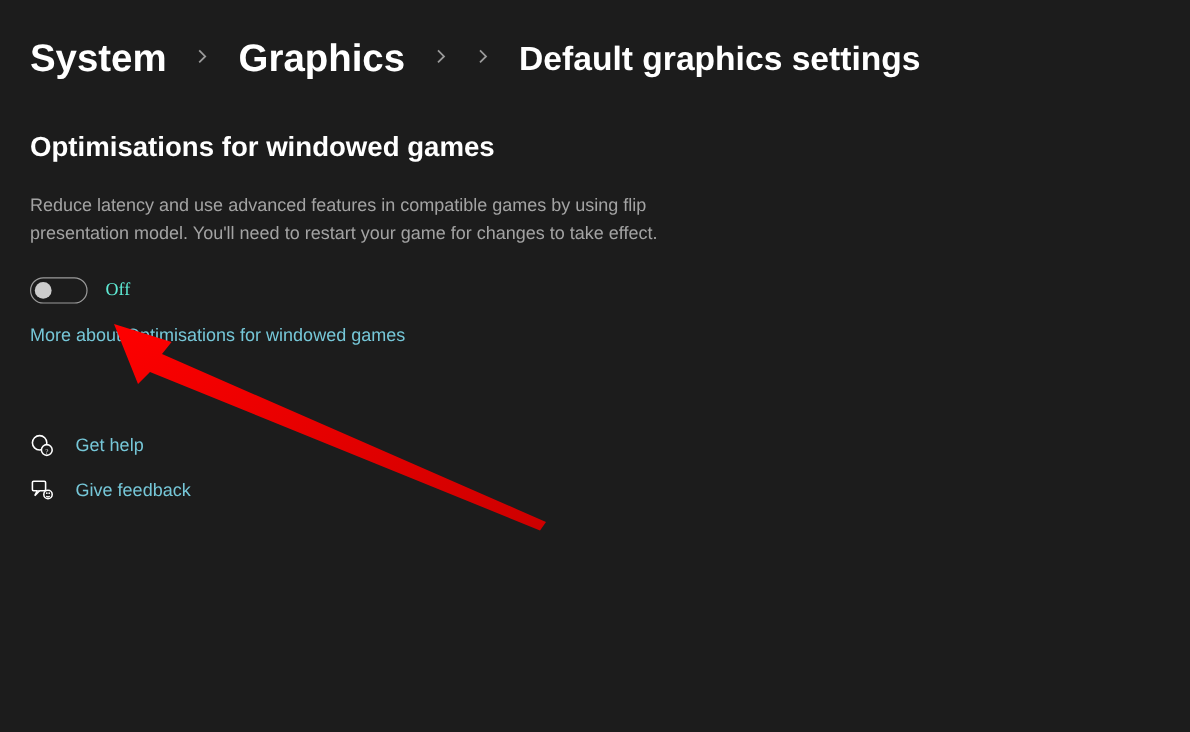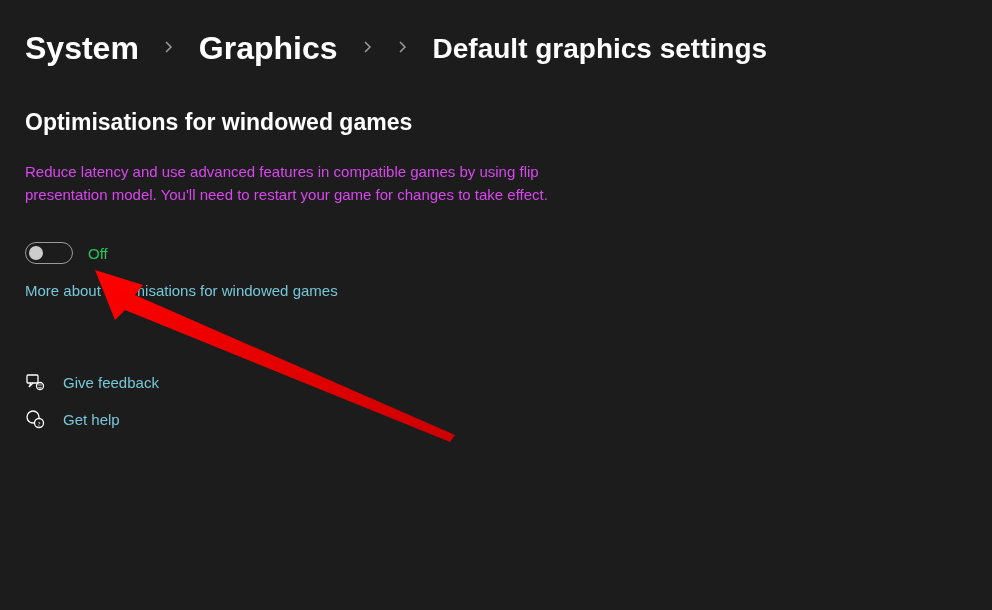--- a/index.html
+++ b/index.html
@@ -38,24 +38,24 @@
       font-weight: 700;
       color: #ffffff;
     }
     .section-title {
       font-size: 23px;
       font-weight: 600;
       margin-bottom: 25px;
     }
     .section-description {
       font-size: 15px;
-      color: #d946ef;
+      color: #a3a3a3;
       line-height: 1.5;
       max-width: 530px;
-      margin-bottom: 36px;
+      margin-bottom: 25px;
     }
     .toggle-row {
       display: flex;
       align-items: center;
       gap: 15px;
       margin-bottom: 18px;
     }
     .toggle {
       width: 48px;
       height: 22px;
@@ -69,21 +69,22 @@
       position: absolute;
       left: 3px;
       top: 3px;
       width: 14px;
       height: 14px;
       background: #cccccc;
       border-radius: 50%;
     }
     .toggle-state {
       font-size: 15px;
-      color: #22c55e;
+      color: #5eead4;
+      font-family: Liberation Serif, serif;
     }
     .text-link {
       color: #76c7d8;
       font-size: 15px;
       cursor: pointer;
     }
     .help-section {
       margin-top: 72px;
     }
     .help-row {
@@ -141,39 +142,39 @@
   </div>
   <span class="toggle-state">Off</span>
 </div>
 
 <a class="text-link">More about Optimisations for windowed games</a>
 
 <div class="help-section">
   <div class="help-row">
     <span class="help-icon">
       <svg width="20" height="20" viewBox="0 0 20 20">
+        <circle cx="8" cy="8" r="6" stroke="#ffffff" stroke-width="1.3" fill="none"></circle>
+        <circle cx="14" cy="14" r="4.5" stroke="#ffffff" stroke-width="1.3" fill="#1c1c1c"></circle>
+        <text x="14" y="17" font-size="6" fill="#ffffff" text-anchor="middle" font-family="Segoe UI">?</text>
+      </svg>
+    </span>
+    <a class="text-link">Get help</a>
+  </div>
+  <div class="help-row">
+    <span class="help-icon">
+      <svg width="20" height="20" viewBox="0 0 20 20">
         <rect x="2" y="3" width="11" height="8" rx="1" stroke="#ffffff" stroke-width="1.3" fill="none"></rect>
         <path d="M6 11 L4 15 L8 11" stroke="#ffffff" stroke-width="1.3" fill="#1c1c1c"></path>
         <circle cx="15" cy="14" r="3.5" stroke="#ffffff" stroke-width="1.3" fill="none"></circle>
         <circle cx="14" cy="13" r="0.7" fill="#ffffff"></circle>
         <circle cx="16" cy="13" r="0.7" fill="#ffffff"></circle>
         <path d="M13.5 15.5 Q15 16.5 16.5 15.5" stroke="#ffffff" stroke-width="1" fill="none"></path>
       </svg>
     </span>
     <a class="text-link">Give feedback</a>
-  </div>
-  <div class="help-row">
-    <span class="help-icon">
-      <svg width="20" height="20" viewBox="0 0 20 20">
-        <circle cx="8" cy="8" r="6" stroke="#ffffff" stroke-width="1.3" fill="none"></circle>
-        <circle cx="14" cy="14" r="4.5" stroke="#ffffff" stroke-width="1.3" fill="#1c1c1c"></circle>
-        <text x="14" y="17" font-size="6" fill="#ffffff" text-anchor="middle" font-family="Segoe UI">?</text>
-      </svg>
-    </span>
-    <a class="text-link">Get help</a>
   </div>
 </div>
 
 <svg class="annotation-arrow" style="left:75px; top:260px;" width="420" height="200">
   <defs>
     <linearGradient id="arrowgrad" x1="0%" y1="0%" x2="100%" y2="100%">
       <stop offset="0%" stop-color="#ff0000"></stop>
       <stop offset="100%" stop-color="#cc0000"></stop>
     </linearGradient>
   </defs>

